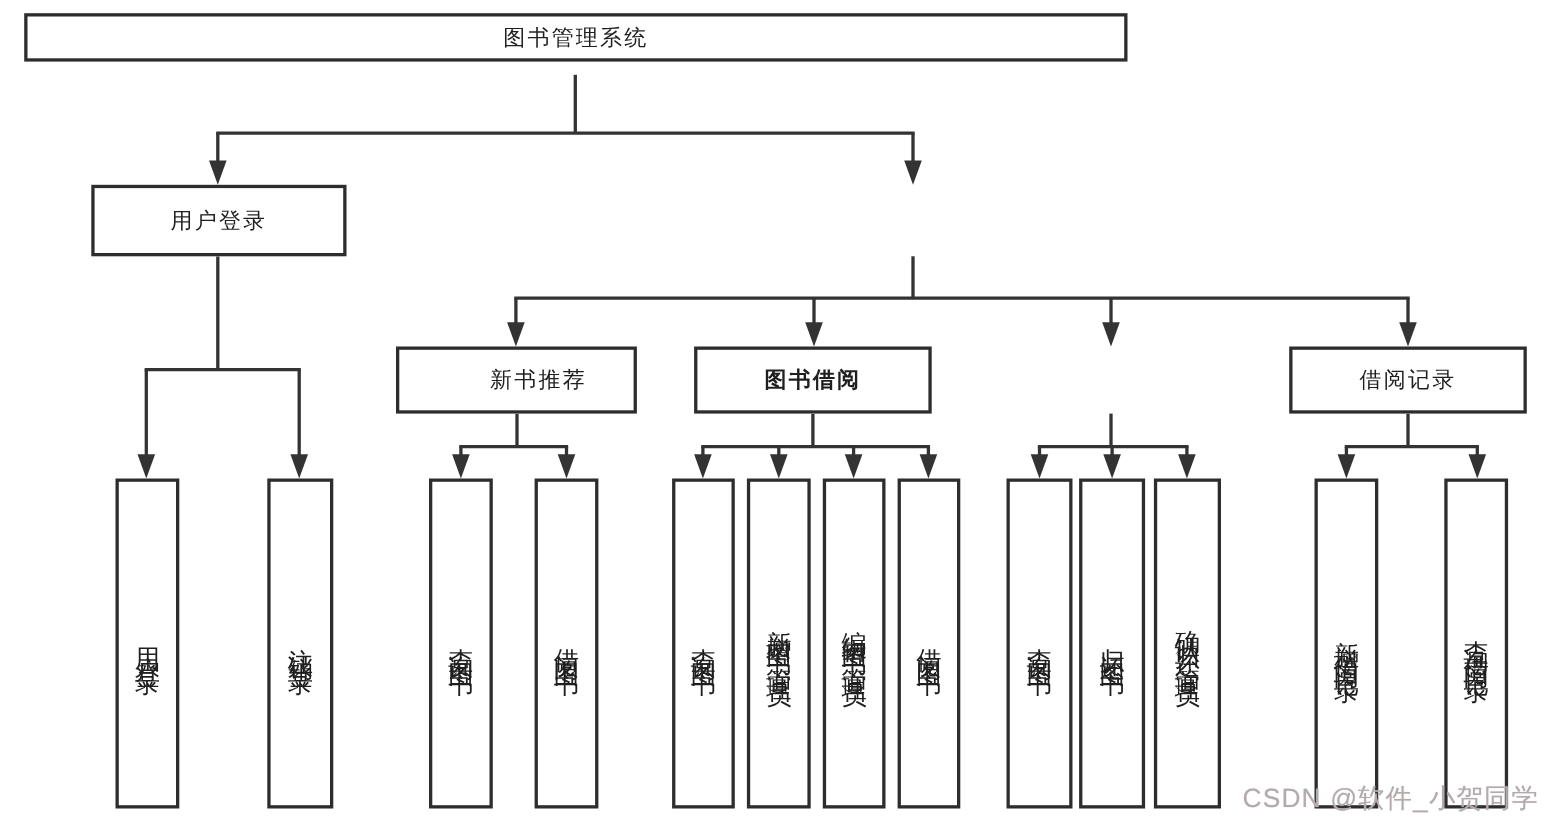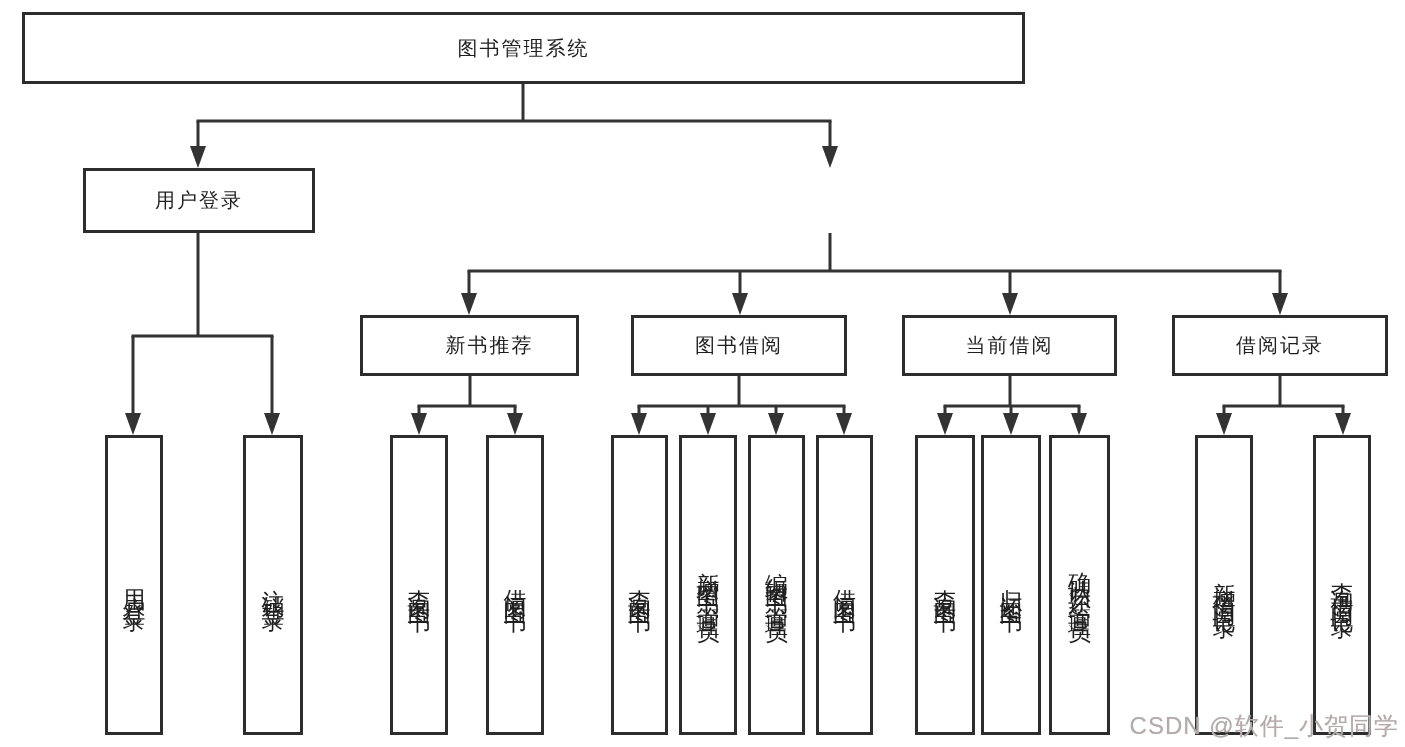--- a/index.html
+++ b/index.html
@@ -115,36 +115,33 @@
     <g>
       <line x1="1280" y1="376" x2="1280" y2="406"></line>
       <line x1="1222.5" y1="406" x2="1344.5" y2="406"></line>
       <line x1="1224" y1="406" x2="1224" y2="417"></line>
       <path d="M1216 413 L1232 413 L1224 435 Z" fill="#333333" stroke="none"></path>
       <line x1="1343" y1="406" x2="1343" y2="417"></line>
       <path d="M1335 413 L1351 413 L1343 435 Z" fill="#333333" stroke="none"></path>
     </g>
   </svg>
 
-  <div class="node" style="left:22px;top:12px;width:1003px;height:72px;">
+  <div class="node" style="left:22px;top:12px;width:1003px;height:44px;">
     <span class="lbl">图书管理系统</span>
   </div>
 
   <div class="node" style="left:83px;top:168px;width:232px;height:65px;">
     <span class="lbl">用户登录</span>
   </div>
 
   <div class="node" style="left:360px;top:315px;width:219px;height:61px;padding-left:40px;">
     <span class="lbl">新书推荐</span>
   </div>
-  <div class="node" style="left:631px;top:315px;width:216px;height:61px;">
+  <div class="node" style="left:631px;top:315px;width:216px;height:61px;font-weight:bold;">
     <span class="lbl">图书借阅</span>
-  </div>
-  <div class="node" style="left:902px;top:315px;width:215px;height:61px;">
-    <span class="lbl">当前借阅</span>
   </div>
   <div class="node" style="left:1172px;top:315px;width:216px;height:61px;align-items:center;">
     <span class="lbl">借阅记录</span>
   </div>
 
   <div class="node node-v" style="left:105px;top:435px;width:58px;height:300px;">
     <span class="lbl">用户登录</span>
   </div>
   <div class="node node-v" style="left:243px;top:435px;width:60px;height:300px;">
     <span class="lbl">注销登录</span>

